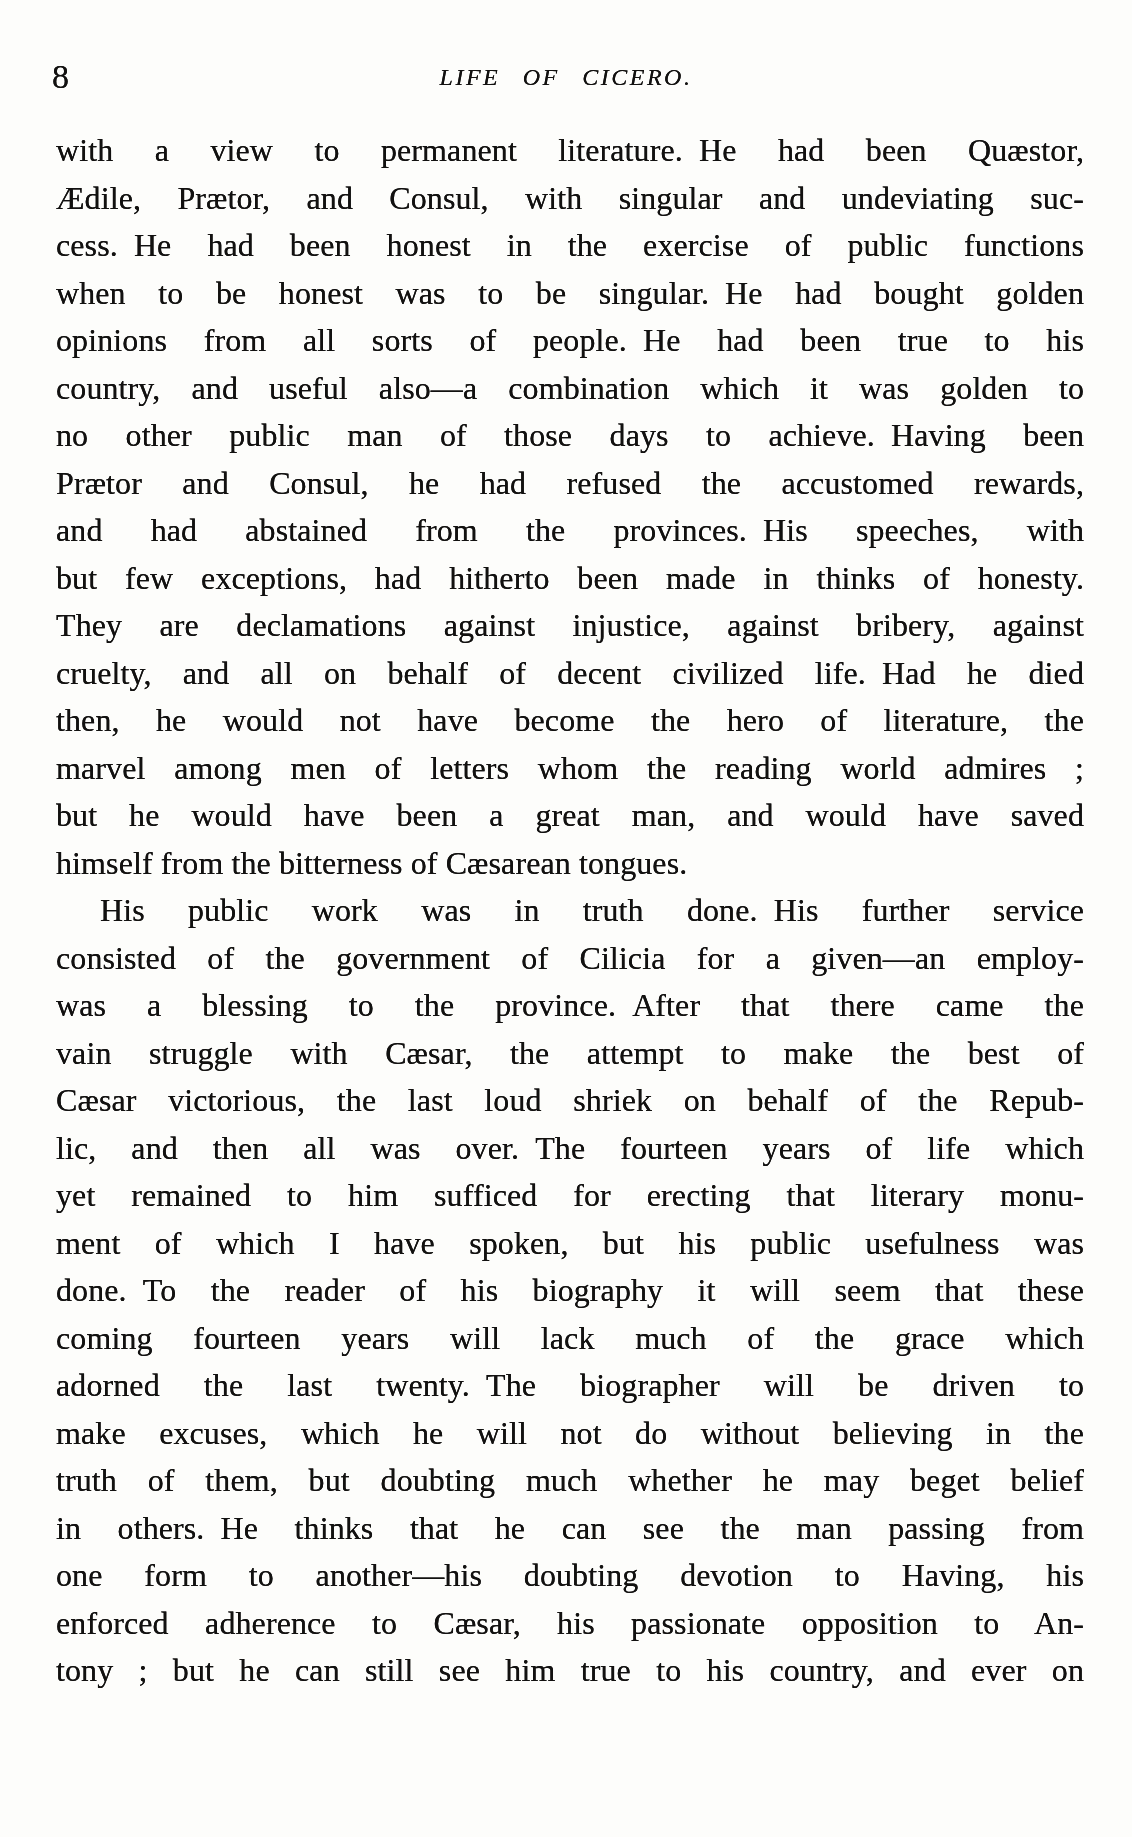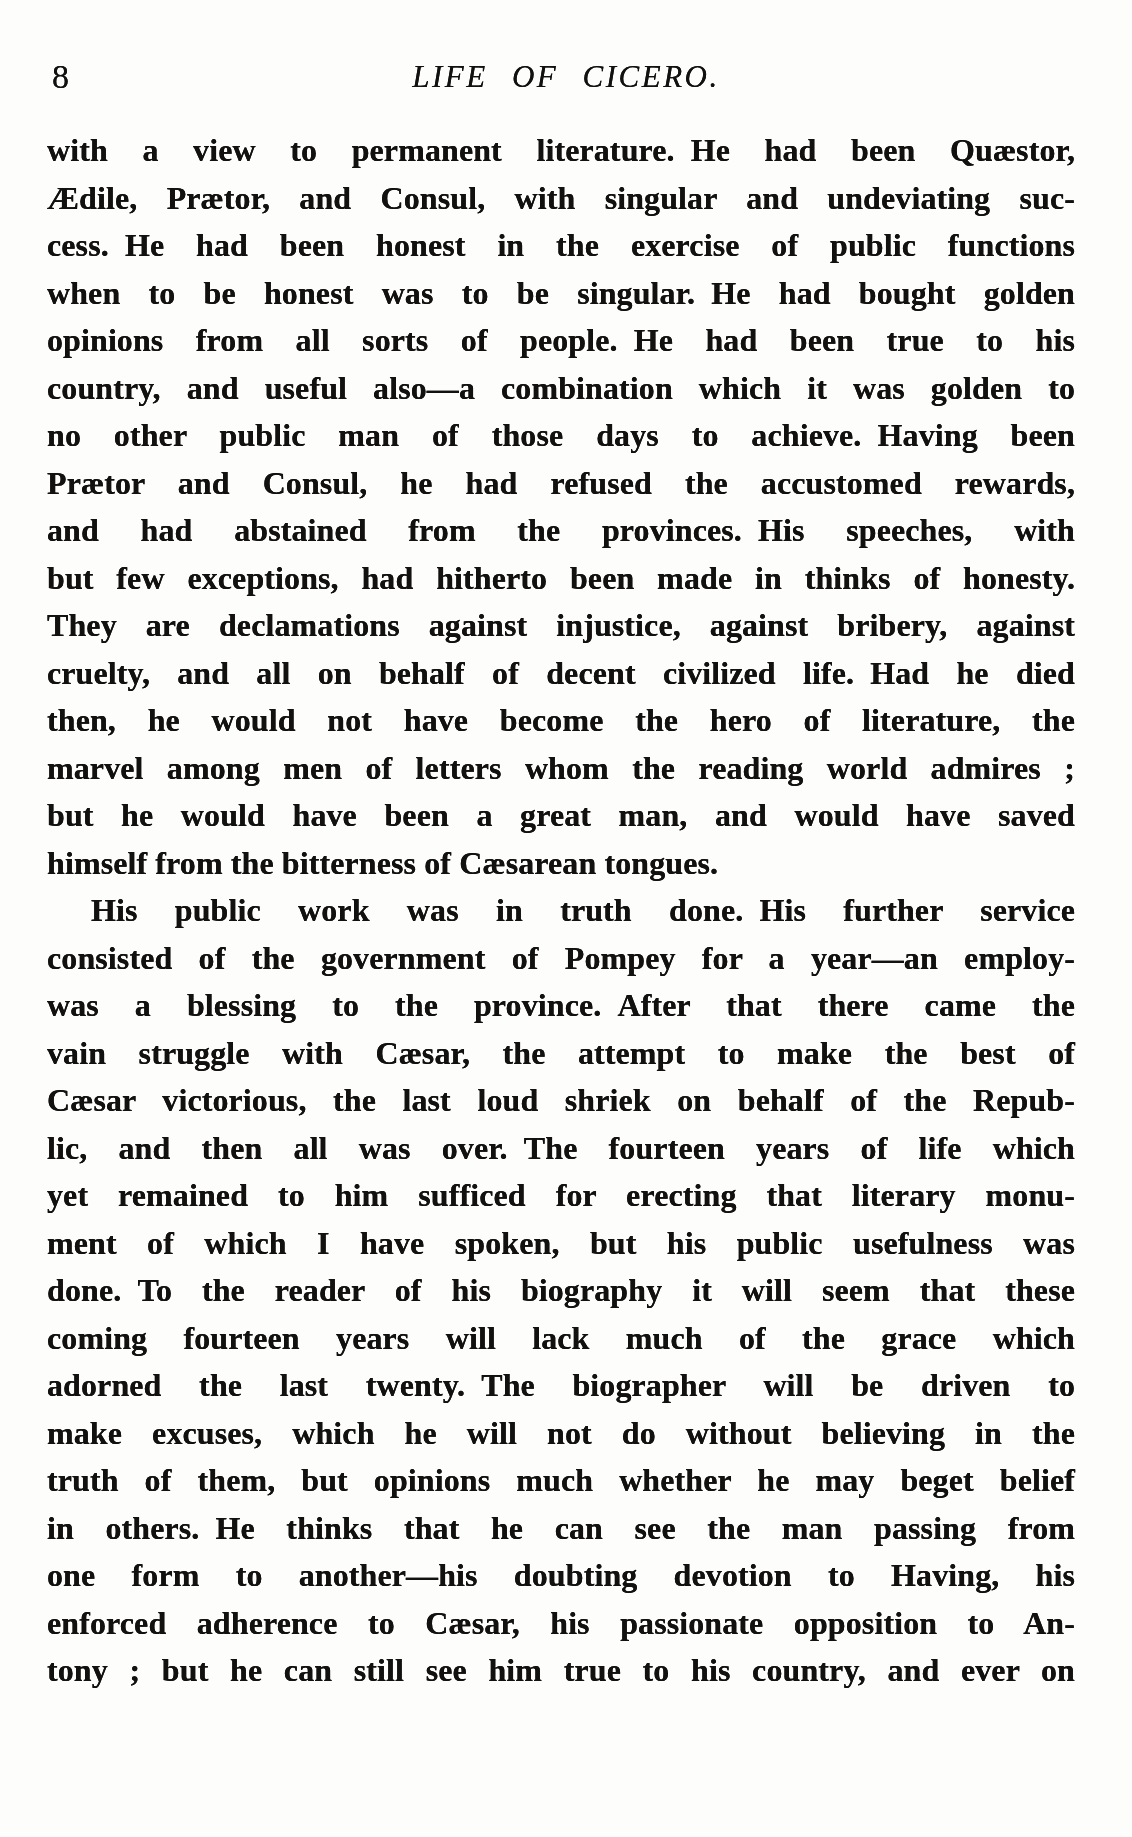--- a/index.html
+++ b/index.html
@@ -40,33 +40,32 @@
     letter-spacing: 1px;
     text-shadow: 0 0 0.5px currentColor;
   }
   .running-title {
     position: absolute;
     left: 0;
     right: 0;
     top: 0;
     text-align: center;
     font-style: italic;
-    font-size: 31px;
+    font-size: 24px;
     line-height: 42px;
     letter-spacing: 2.5px;
     word-spacing: 14px;
     text-shadow: 0 0 0.6px currentColor;
   }
   
   .page-body {
     position: absolute;
     top: 127px;
-    left: 47px;
+    left: 56px;
     width: 1028px;
-    font-weight: bold;
   }
   .paragraph { }
   .text-line {
     font-size: 32px;
     line-height: 47.5px;
     height: 47.5px;
     text-align: justify;
     text-align-last: justify;
     white-space: nowrap;
     text-shadow: 0 0 0.6px currentColor;
@@ -105,32 +104,32 @@
         <div class="text-line">but few exceptions, had hitherto been made in thinks of honesty.</div>
         <div class="text-line">They are declamations against injustice, against bribery, against</div>
         <div class="text-line">cruelty, and all on behalf of decent civilized life. Had he died</div>
         <div class="text-line">then, he would not have become the hero of literature, the</div>
         <div class="text-line">marvel among men of letters whom the reading world admires ;</div>
         <div class="text-line">but he would have been a great man, and would have saved</div>
         <div class="text-line para-end">himself from the bitterness of Cæsarean tongues.</div>
       </div>
       <div class="paragraph">
         <div class="text-line indent">His public work was in truth done. His further service</div>
-        <div class="text-line">consisted of the government of Pompey for a year—an employ-</div>
+        <div class="text-line">consisted of the government of Cilicia for a given—an employ-</div>
         <div class="text-line">was a blessing to the province. After that there came the</div>
         <div class="text-line">vain struggle with Cæsar, the attempt to make the best of</div>
         <div class="text-line">Cæsar victorious, the last loud shriek on behalf of the Repub-</div>
         <div class="text-line">lic, and then all was over. The fourteen years of life which</div>
         <div class="text-line">yet remained to him sufficed for erecting that literary monu-</div>
         <div class="text-line">ment of which I have spoken, but his public usefulness was</div>
         <div class="text-line">done. To the reader of his biography it will seem that these</div>
         <div class="text-line">coming fourteen years will lack much of the grace which</div>
         <div class="text-line">adorned the last twenty. The biographer will be driven to</div>
         <div class="text-line">make excuses, which he will not do without believing in the</div>
-        <div class="text-line">truth of them, but opinions much whether he may beget belief</div>
+        <div class="text-line">truth of them, but doubting much whether he may beget belief</div>
         <div class="text-line">in others. He thinks that he can see the man passing from</div>
         <div class="text-line">one form to another—his doubting devotion to Having, his</div>
         <div class="text-line">enforced adherence to Cæsar, his passionate opposition to An-</div>
         <div class="text-line">tony ; but he can still see him true to his country, and ever on</div>
       </div>
     </div>
 
 </div>
 
 </body></html>

